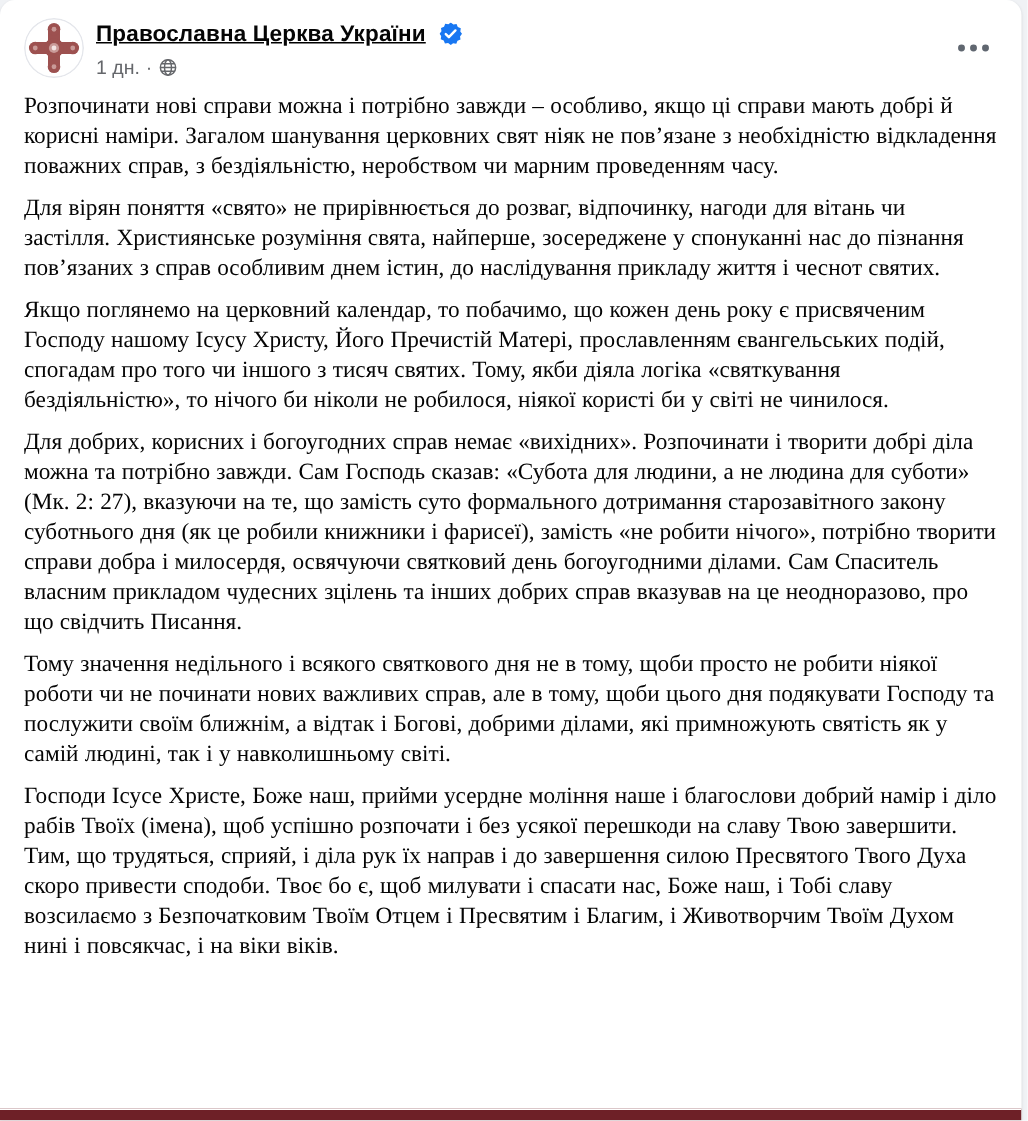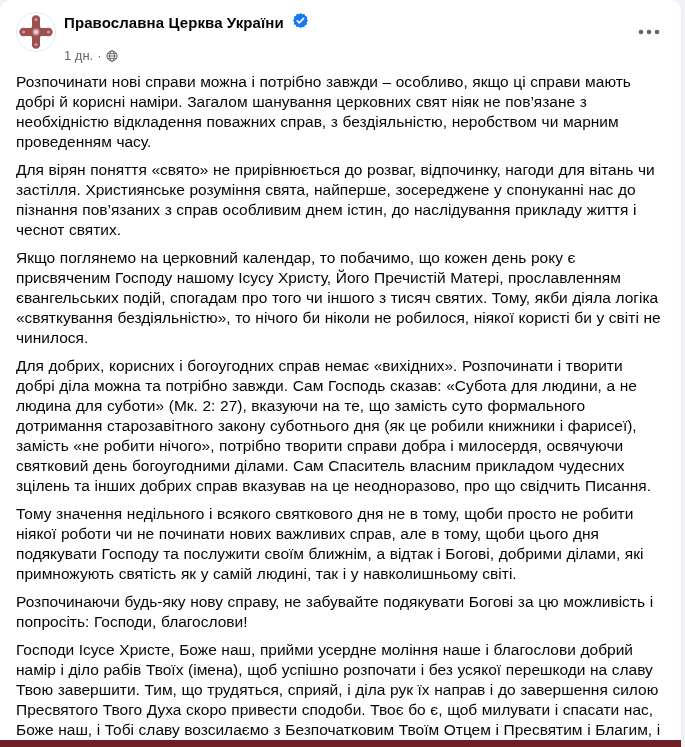--- a/index.html
+++ b/index.html
@@ -39,42 +39,43 @@
     display: block;
   }
   .header-info {
     margin-left: 8px;
     flex: 1 1 auto;
     min-width: 0;
     padding-top: 1px;
   }
   .name-row {
     display: flex;
-    align-items: flex-start;
+    align-items: center;
     gap: 9px;
+    text-decoration: underline;
   }
   .page-name {
     font-size: 15px;
     font-weight: 700;
     color: #050505;
     cursor: pointer;
     line-height: 19px;
     letter-spacing: 0.1px;
   }
   .verified-badge {
     width: 15px;
     height: 15px;
     flex: 0 0 auto;
     display: block;
   }
   .meta-row {
     display: flex;
     align-items: center;
     gap: 4px;
-    margin-top: 16px;
+    margin-top: 5px;
     font-size: 13px;
     color: #65676b;
     line-height: 16px;
     text-align: center;
   }
   .timestamp { cursor: pointer; }
   .meta-sep { color: #65676b; }
   .globe-icon { display: block; }
   .more-btn {
     width: 32px;
@@ -92,20 +93,21 @@
   
   .post-body {
     padding: 4px 16px 0 16px;
     font-size: 15.5px;
     line-height: 20px;
     color: #050505;
   }
   .post-body p {
     margin: 0 0 8px 0;
     word-spacing: 0.3px;
+    font-family: Liberation Serif, serif;
   }
   .post-body p.last { margin-bottom: 0; }
   
   .attachment-strip {
     position: absolute;
     left: 0;
     bottom: 0;
     width: 100%;
     height: 7px;
     background: #6e2027;
@@ -170,20 +172,19 @@
       </svg>
     </button>
   </div>
 
   <div class="post-body">
     <p>Розпочинати нові справи можна і потрібно завжди – особливо, якщо ці справи мають добрі й корисні наміри. Загалом шанування церковних свят ніяк не пов’язане з необхідністю відкладення поважних справ, з бездіяльністю, неробством чи марним проведенням часу.</p>
     <p>Для вірян поняття «свято» не прирівнюється до розваг, відпочинку, нагоди для вітань чи застілля. Християнське розуміння свята, найперше, зосереджене у спонуканні нас до пізнання пов’язаних з справ особливим днем істин, до наслідування прикладу життя і чеснот святих.</p>
     <p>Якщо поглянемо на церковний календар, то побачимо, що кожен день року є присвяченим Господу нашому Ісусу Христу, Його Пречистій Матері, прославленням євангельських подій, спогадам про того чи іншого з тисяч святих. Тому, якби діяла логіка «святкування бездіяльністю», то нічого би ніколи не робилося, ніякої користі би у світі не чинилося.</p>
     <p>Для добрих, корисних і богоугодних справ немає «вихідних». Розпочинати і творити добрі діла можна та потрібно завжди. Сам Господь сказав: «Субота для людини, а не людина для суботи» (Мк. 2: 27), вказуючи на те, що замість суто формального дотримання старозавітного закону суботнього дня (як це робили книжники і фарисеї), замість «не робити нічого», потрібно творити справи добра і милосердя, освячуючи святковий день богоугодними ділами. Сам Спаситель власним прикладом чудесних зцілень та інших добрих справ вказував на це неодноразово, про що свідчить Писання.</p>
     <p>Тому значення недільного і всякого святкового дня не в тому, щоби просто не робити ніякої роботи чи не починати нових важливих справ, але в тому, щоби цього дня подякувати Господу та послужити своїм ближнім, а відтак і Богові, добрими ділами, які примножують святість як у самій людині, так і у навколишньому світі.</p>
-    <p>Розпочинаючи будь-яку нову справу, не забувайте подякувати Богові за цю можливість і попросіть: Господи, благослови!</p>
     <p class="last">Господи Ісусе Христе, Боже наш, прийми усердне моління наше і благослови добрий намір і діло рабів Твоїх (імена), щоб успішно розпочати і без усякої перешкоди на славу Твою завершити. Тим, що трудяться, сприяй, і діла рук їх направ і до завершення силою Пресвятого Твого Духа скоро привести сподоби. Твоє бо є, щоб милувати і спасати нас, Боже наш, і Тобі славу возсилаємо з Безпочатковим Твоїм Отцем і Пресвятим і Благим, і Животворчим Твоїм Духом нині і повсякчас, і на віки віків.</p>
 
   </div>
 
   <div class="attachment-strip"></div>
 
 </div>
 
 </body></html>

